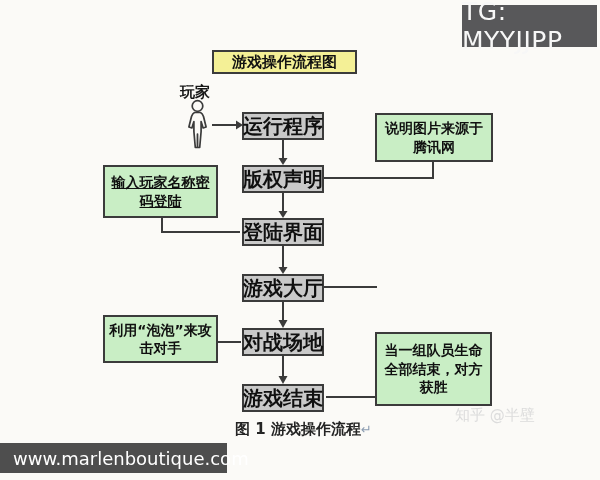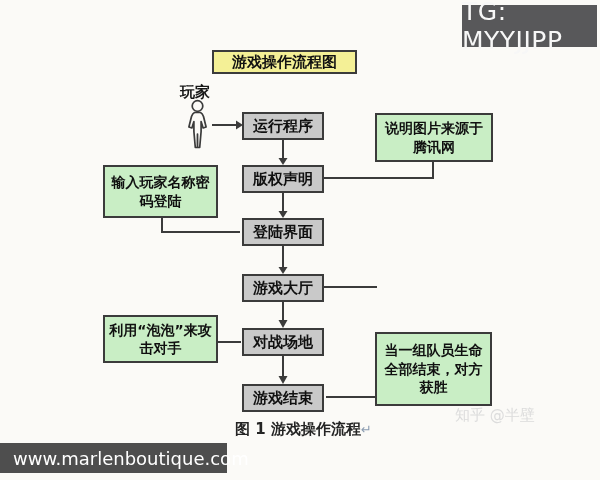--- a/index.html
+++ b/index.html
@@ -18,29 +18,29 @@
     font-size:15px;font-weight:bold;color:#111;}
 
   
   .actor-label{position:absolute;left:172px;top:83px;width:46px;text-align:center;
     font-size:15px;font-weight:bold;color:#161616;}
   .actor-figure{position:absolute;left:181px;top:99px;width:33px;height:52px;}
 
   
   .node{position:absolute;left:242px;width:82px;height:28px;background:#c9c9c9;
     border:2px solid #3b3b3b;box-sizing:border-box;display:flex;align-items:center;justify-content:center;
-    font-size:15px;font-weight:bold;color:#101010;white-space:nowrap;}
+    font-size:20px;font-weight:bold;color:#101010;white-space:nowrap;}
   .n0{top:112px;} .n1{top:165px;} .n2{top:218px;} .n3{top:274px;} .n4{top:328px;} .n5{top:384px;}
 
   
   .note{position:absolute;background:#c9eec5;border:2px solid #3b3b3b;box-sizing:border-box;
     display:flex;align-items:center;justify-content:center;text-align:center;
     font-size:14px;font-weight:bold;color:#101010;line-height:1.32;padding:1px 3px;}
   .a0{left:375px;top:113px;width:118px;height:49px;}
-  .a1{left:103px;top:165px;width:115px;height:53px;}
+  .a1{left:103px;top:165px;width:115px;height:53px;text-decoration:underline;}
   .a2{left:377px;top:258px;width:115px;height:59px;}
   .a3{left:103px;top:315px;width:115px;height:48px;}
   .a4{left:375px;top:332px;width:117px;height:74px;}
 
   
   .wires{position:absolute;left:0;top:0;width:600px;height:480px;pointer-events:none;}
 
   
   .caption{position:absolute;left:235px;top:420px;font-size:15px;font-weight:bold;color:#242424;white-space:nowrap;}
   .caption .pmark{color:#8a9bb0;font-weight:normal;font-size:13px;}

